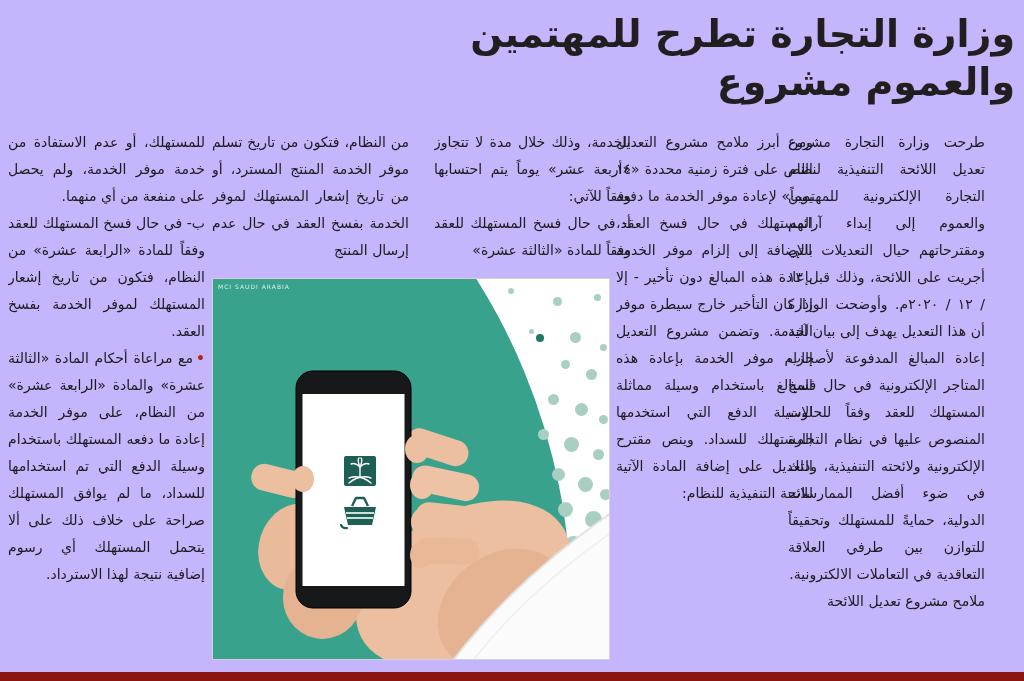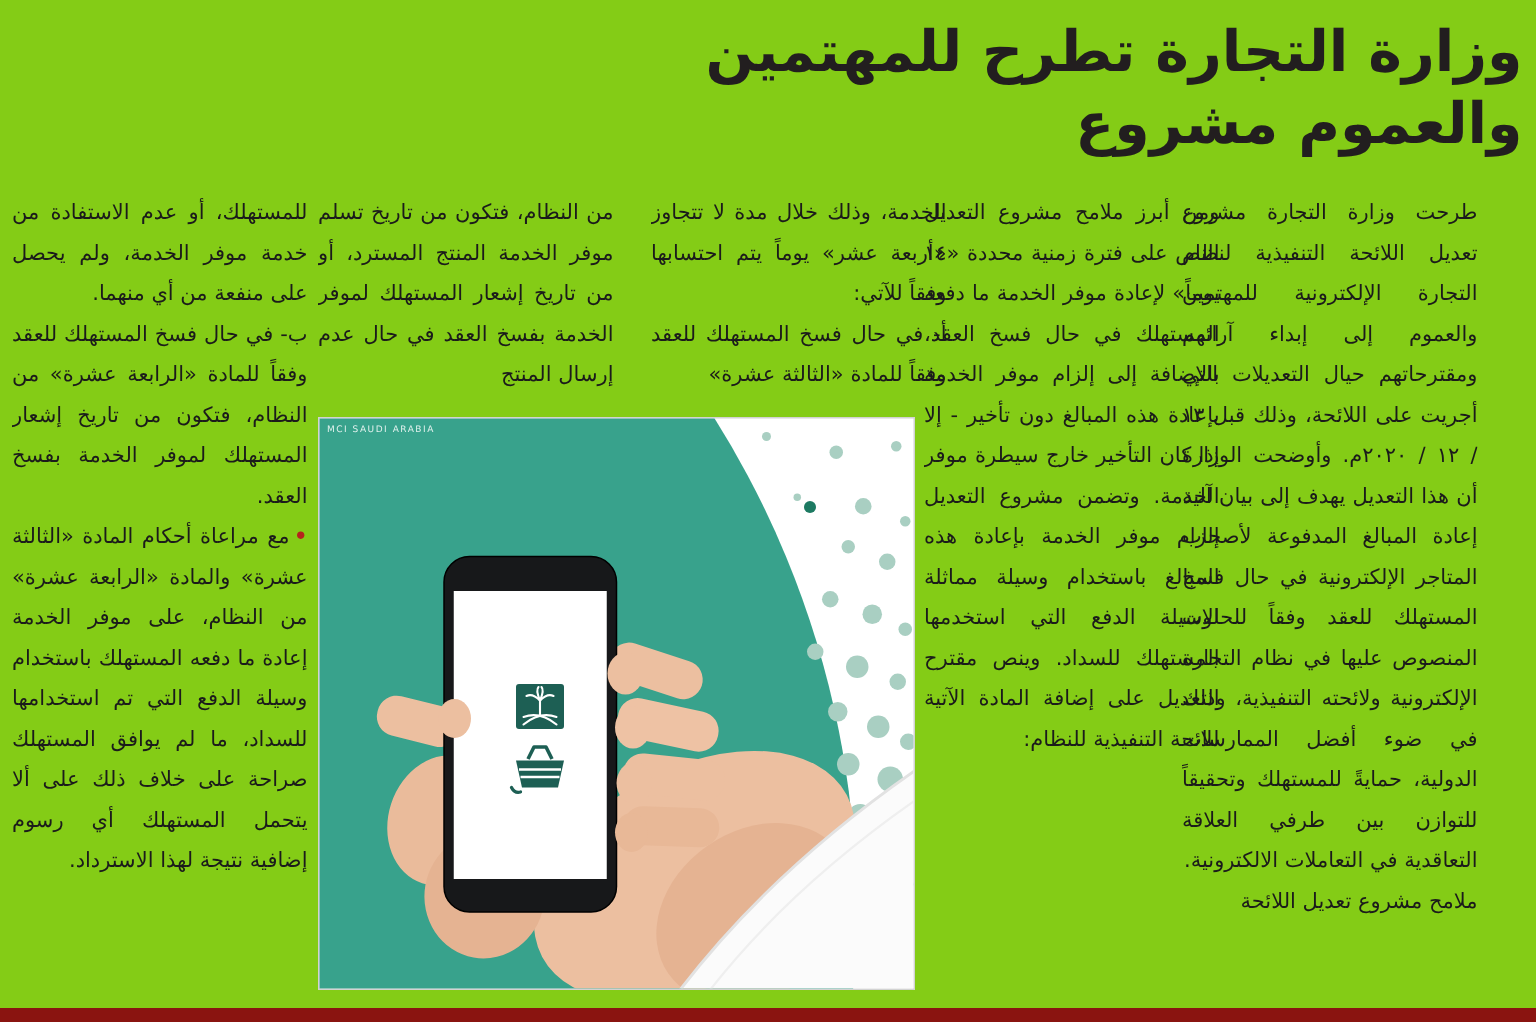--- a/index.html
+++ b/index.html
@@ -1,18 +1,18 @@
 <!DOCTYPE html>
 <html lang="ar"><head>
 <meta charset="utf-8">
 <style>
   html,body{margin:0;padding:0;background:#e8e8e8;}
   .page{
     position:relative;width:1024px;height:681px;margin:0 auto;
-    background:#84cc16;overflow:hidden;
+    background:#c4b5fd;overflow:hidden;
     font-family:"DejaVu Sans",sans-serif;
   }
   
   .headline{
     position:absolute;top:10px;right:9px;width:700px;
     direction:rtl;text-align:right;
     font-weight:bold;font-size:38px;line-height:48px;
     color:#221e1f;letter-spacing:-0.5px;
   }
   

